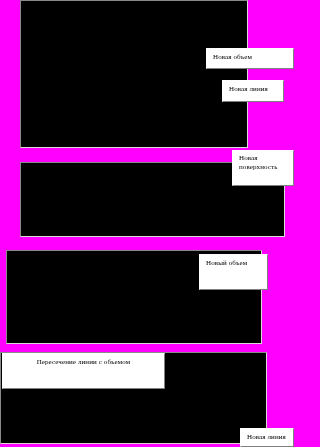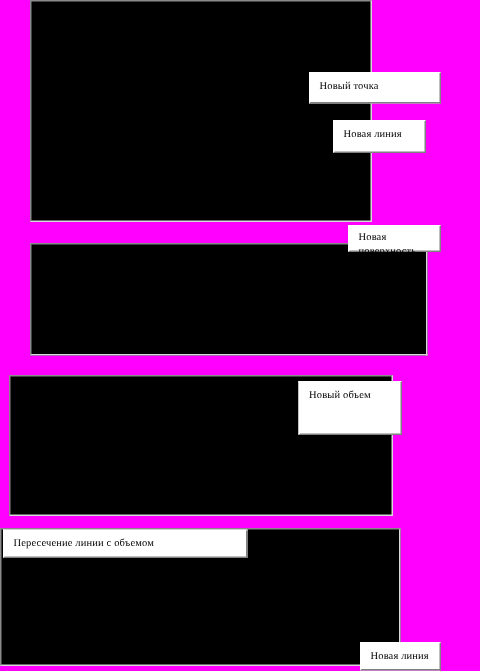--- a/index.html
+++ b/index.html
@@ -59,39 +59,39 @@
     white-space: nowrap;
     letter-spacing: 0.1px;
   }
   .tip.wrap {
     white-space: normal;
     padding: 3px 6px 3px 6px;
   }
 
   #tip-point   { left: 206px; top: 48px;  width: 88px;  height: 21px; }
   #tip-line-1  { left: 222px; top: 80px;  width: 62px;  height: 22px; }
-  #tip-surface { left: 232px; top: 150px; width: 62px;  height: 18px; }
+  #tip-surface { left: 232px; top: 150px; width: 62px;  height: 36px; }
   #tip-volume  { left: 199px; top: 254px; width: 69px;  height: 36px; }
-  #tip-cross   { left: 2px;   top: 353px; width: 163px; height: 19px; }
+  #tip-cross   { left: 2px;   top: 353px; width: 163px; height: 36px; text-align: center; }
   #tip-line-2  { left: 240px; top: 428px; width: 54px;  height: 19px; }
 </style>
 </head>
 <body>
 
 <div class="stage">
 
   <div class="panel bordered" id="panel-1"></div>
 
   <div class="panel bordered" id="panel-2"></div>
 
   <div class="panel bordered" id="panel-3"></div>
 
   <div class="panel bordered" id="panel-4"></div>
 
-  <div class="tip" id="tip-point">Новый точка</div>
+  <div class="tip" id="tip-point">Новая объем</div>
 
   <div class="tip" id="tip-line-1">Новая линия</div>
 
   <div class="tip wrap" id="tip-surface">Новая поверхность</div>
 
   <div class="tip" id="tip-volume">Новый объем</div>
 
   <div class="tip" id="tip-cross">Пересечение линии с объемом</div>
 
   <div class="tip" id="tip-line-2">Новая линия</div>

